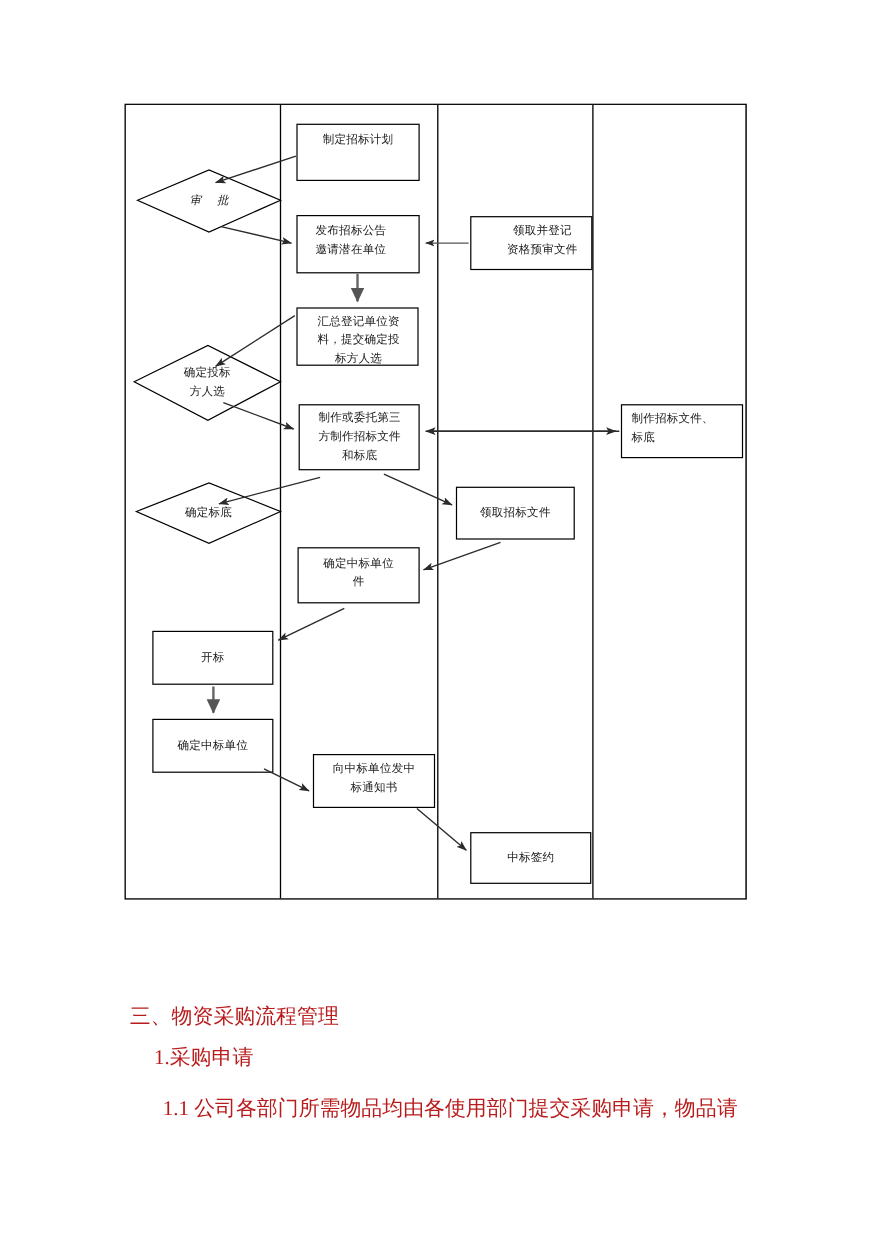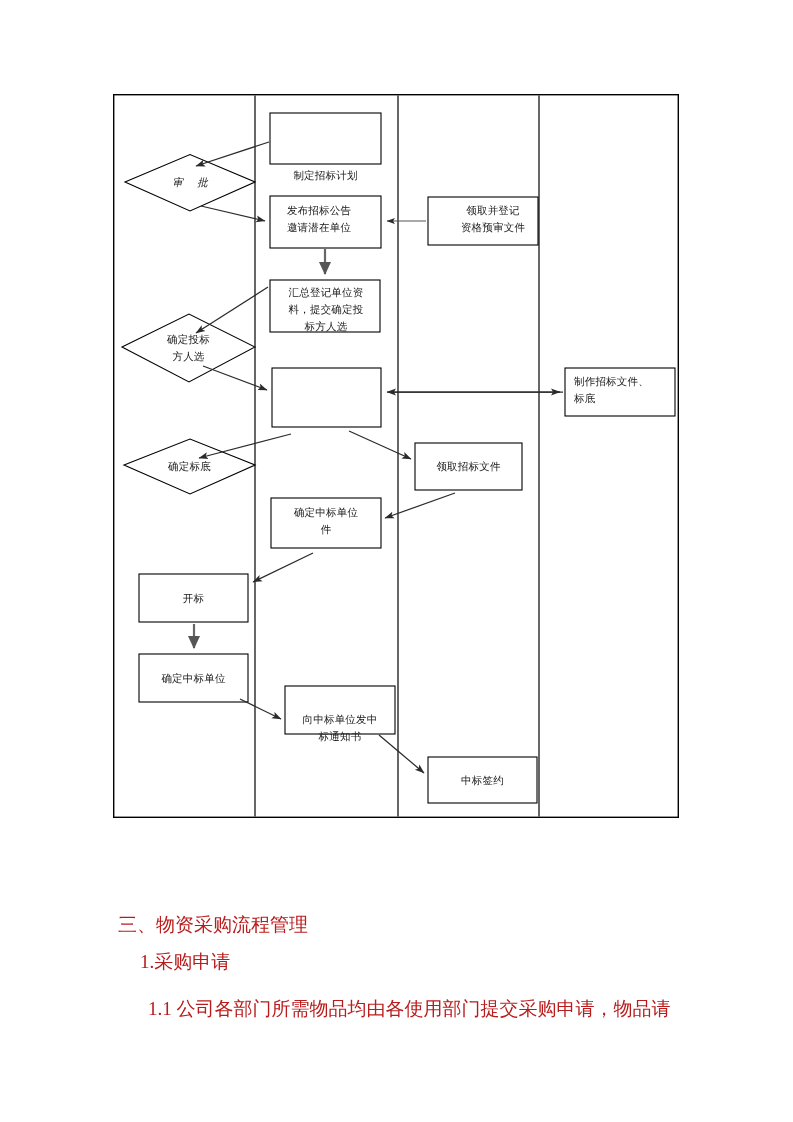--- a/index.html
+++ b/index.html
@@ -151,53 +151,56 @@
 
       <line x1="200" y1="459" x2="140" y2="488" stroke="#2b2b2b" stroke-width="1.25" marker-end="url(#ah)"></line>
 
       <line x1="81" y1="530" x2="81" y2="554" stroke="#666666" stroke-width="2.2" marker-end="url(#ahg)"></line>
 
       <line x1="127" y1="605" x2="168" y2="625" stroke="#2b2b2b" stroke-width="1.25" marker-end="url(#ah)"></line>
 
       <line x1="266" y1="641" x2="311" y2="679" stroke="#2b2b2b" stroke-width="1.25" marker-end="url(#ah)"></line>
     </svg>
 
-    <div class="node-label box-lab" style="left:157px; top:19px; width:111px; height:51px;margin-top:48px;">制定招标计划</div>
+    <div class="node-label box-lab" style="left:157px; top:19px; width:111px; height:51px;">制定招标计划</div>
 
     <div class="node-label dia-lab spaced" style="left:12px; top:60px; width:130px; height:57px;"><span>审    批</span></div>
 
     <div class="node-label box-lab" style="left:157px; top:102px; width:98px; height:52px;">发布招标公告
 邀请潜在单位</div>
 
     <div class="node-label box-lab" style="left:315px; top:103px; width:110px; height:48px; padding-top:5px;padding-left:20px;">领取并登记
 资格预审文件</div>
 
     <div class="node-label box-lab" style="left:158px; top:187px; width:110px; height:51px; padding-top:3px;">汇总登记单位资
 料，提交确定投
 标方人选</div>
 
     <div class="node-label dia-lab" style="left:9px; top:220px; width:133px; height:68px;"><span>确定投标
 方人选</span></div>
 
+    <div class="node-label box-lab" style="left:160px; top:275px; width:108px; height:57px; padding-top:3px;">制作或委托第三
+方制作招标文件
+和标底</div>
 
     <div class="node-label box-lab" style="left:452px; top:274px; width:110px; height:48px; padding-top:5px; text-align:left; padding-left:9px;">制作招标文件、
 标底</div>
 
     <div class="node-label dia-lab" style="left:11px; top:345px; width:131px; height:55px;"><span>确定标底</span></div>
 
     <div class="node-label dia-lab" style="left:302px; top:349px; width:107px; height:47px;"><span>领取招标文件</span></div>
 
     <div class="node-label box-lab" style="left:158px; top:404px; width:110px; height:50px;">确定中标单位
 件</div>
 
     <div class="node-label dia-lab" style="left:26px; top:480px; width:109px; height:48px;"><span>开标</span></div>
 
     <div class="node-label dia-lab" style="left:26px; top:560px; width:109px; height:48px;"><span>确定中标单位</span></div>
 
-    <div class="node-label box-lab" style="left:172px; top:592px; width:110px; height:48px; padding-top:5px;margin-top:20px;">向中标单位发中
+    <div class="node-label box-lab" style="left:172px; top:592px; width:110px; height:48px; padding-top:5px;">向中标单位发中
 标通知书</div>
 
     <div class="node-label dia-lab" style="left:315px; top:663px; width:109px; height:46px;"><span>中标签约</span></div>
   </div>
 
   <div class="doc-text">
     <div class="para p-h">三、物资采购流程管理</div>
     <div class="para p-s">1.采购申请</div>
     <div class="para p-b">1.1 公司各部门所需物品均由各使用部门提交采购申请，物品请</div>
   </div>

